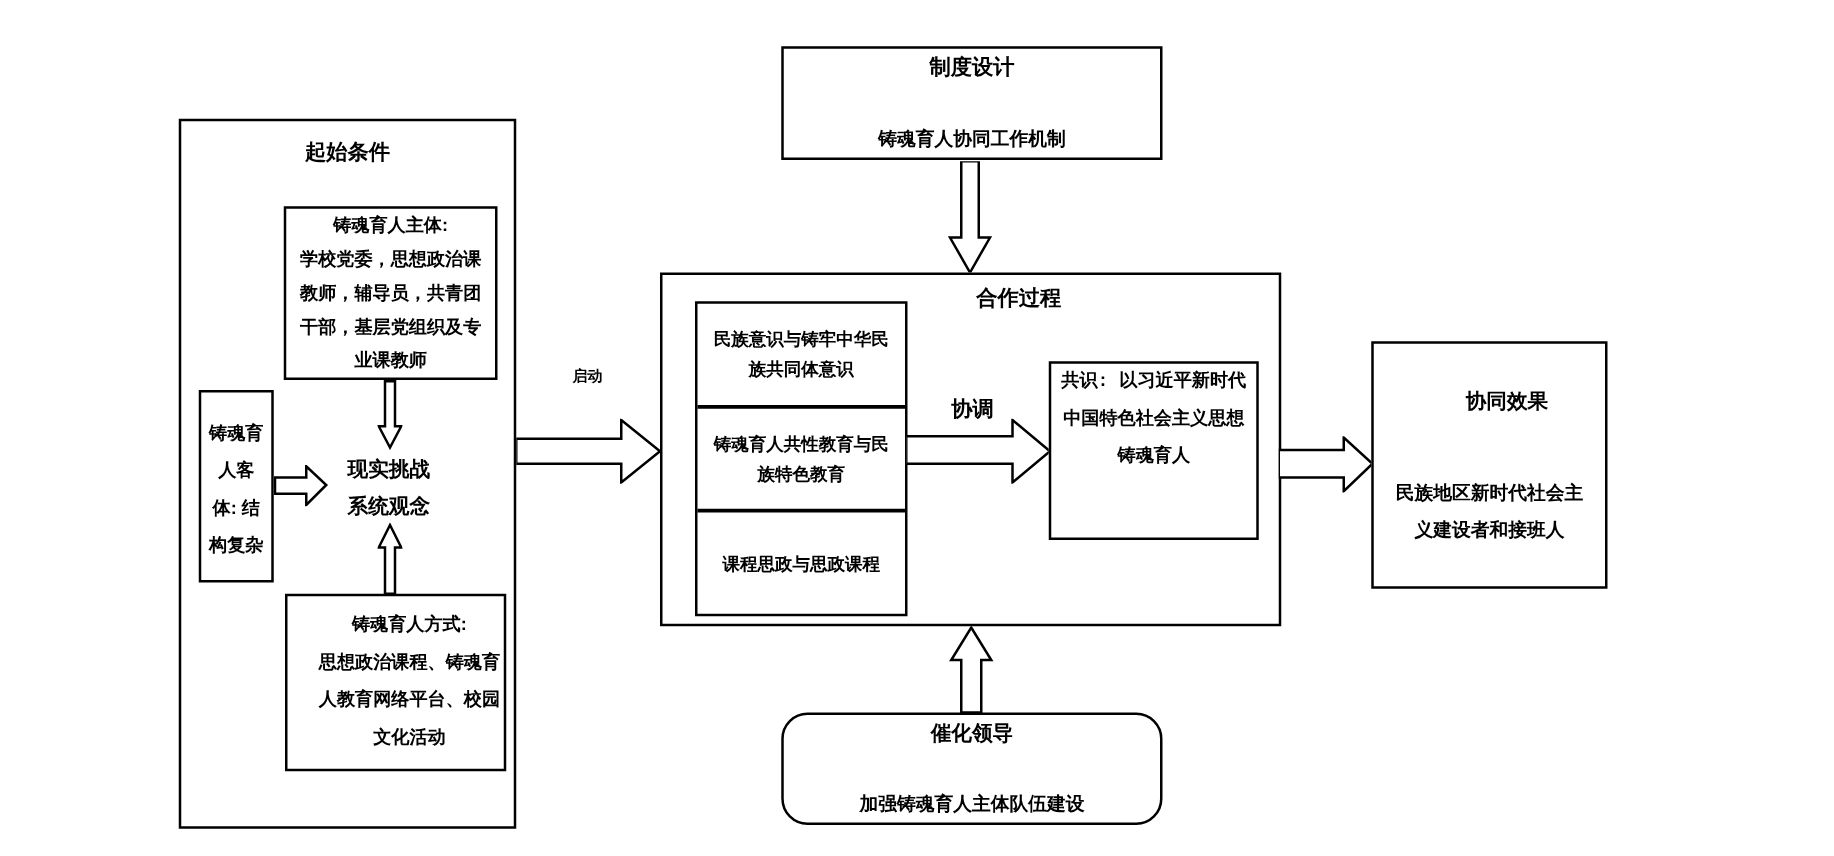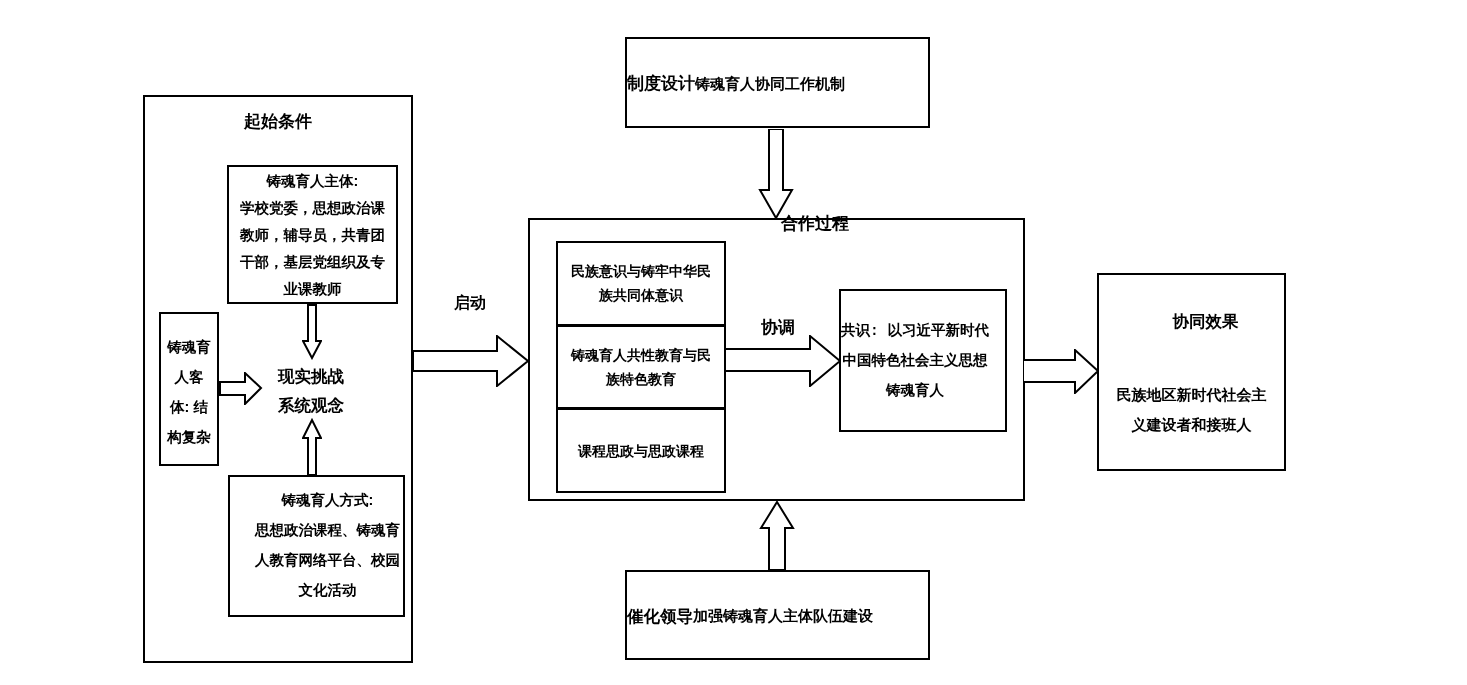--- a/index.html
+++ b/index.html
@@ -3,21 +3,21 @@
 <meta charset="utf-8">
 <style>
   html,body{margin:0;padding:0;background:#fff;}
   #canvas{
     position:relative;width:1467px;height:685px;background:#ffffff;overflow:hidden;
     font-family:"Liberation Sans","DejaVu Sans",sans-serif;
     color:#000;
   }
   .box{position:absolute;border:2px solid #000;background:#fff;box-sizing:border-box;}
   .t{font-weight:bold;color:#000;white-space:pre-line;text-align:center;position:absolute;box-sizing:border-box;}
-  .flexc{display:flex;flex-direction:row;align-items:center;justify-content:flex-start;}
+  .flexc{display:flex;flex-direction:column;align-items:center;justify-content:space-between;}
   .arrow{position:absolute;}
   .arrow polygon{fill:#ffffff;stroke:#000000;stroke-width:2;stroke-linejoin:miter;}
   
   #edu-stack{display:flex;flex-direction:column;}
   #edu-stack .cell{flex:1;display:flex;align-items:center;justify-content:center;
     font-weight:bold;font-size:14px;line-height:24px;white-space:pre-line;text-align:center;}
   #edu-stack .cell + .cell{border-top:3px solid #000;}
 </style>
 </head>
 <body>
@@ -52,35 +52,35 @@
   <svg class="arrow" style="left:302px;top:304px;" width="20" height="56" viewBox="0 0 20 56">
     <polygon points="6,1 14,1 14,37 19,37 10,54 1,37 6,37"></polygon>
   </svg>
   <svg class="arrow" style="left:219px;top:372px;" width="44" height="33" viewBox="0 0 44 33">
     <polygon points="1,10 26,10 26,1 42,16 26,32 26,23 1,23"></polygon>
   </svg>
   <svg class="arrow" style="left:302px;top:418px;" width="20" height="58" viewBox="0 0 20 58">
     <polygon points="6,57 6,20 1,20 10,2 19,20 14,20 14,57"></polygon>
   </svg>
 
-  <div class="t" style="left:425px;top:293px;width:90px;font-size:16px;">启动</div>
+  <div class="t" style="left:425px;top:293px;width:90px;font-size:12px;">启动</div>
   <svg class="arrow" style="left:413px;top:335px;" width="117" height="52" viewBox="0 0 117 52">
     <polygon points="0,16 84,16 84,1 115,26 84,51 84,36 0,36"></polygon>
   </svg>
 
   <div class="box flexc" style="left:625px;top:37px;width:305px;height:91px;padding-top:2px;">
     <div class="t" style="position:static;font-size:17px;line-height:26px;">制度设计</div>
     <div class="t" style="position:static;font-size:15px;line-height:28px;">铸魂育人协同工作机制</div>
   </div>
   <svg class="arrow" style="left:758px;top:129px;" width="36" height="91" viewBox="0 0 36 91">
     <polygon points="11,0 25,0 25,61 34,61 18,89 2,61 11,61"></polygon>
   </svg>
 
   <div class="box" style="left:528px;top:218px;width:497px;height:283px;"></div>
-  <div class="t" style="left:700px;top:212px;width:230px;font-size:17px;font-family:Liberation Mono, monospace;">合作过程</div>
+  <div class="t" style="left:700px;top:227px;width:230px;font-size:17px;font-family:Liberation Mono, monospace;">合作过程</div>
 
   <div class="box" id="edu-stack" style="left:556px;top:241px;width:170px;height:252px;">
     <div class="cell">民族意识与铸牢中华民
 族共同体意识</div>
     <div class="cell">铸魂育人共性教育与民
 族特色教育</div>
     <div class="cell">课程思政与思政课程</div>
   </div>
 
   <div class="t" style="left:733px;top:316px;width:90px;font-size:17px;">协调</div>
@@ -90,21 +90,21 @@
 
   <div class="box flexc" style="left:839px;top:289px;width:168px;height:143px;">
     <div class="t" style="position:static;font-size:14.5px;line-height:30px;font-family:Liberation Mono, monospace;">共识: 以习近平新时代
 中国特色社会主义思想
 铸魂育人</div>
   </div>
 
   <svg class="arrow" style="left:758px;top:501px;" width="38" height="70" viewBox="0 0 38 70">
     <polygon points="11,69 11,27 3,27 19,1 35,27 27,27 27,69"></polygon>
   </svg>
-  <div class="box flexc" style="left:625px;top:570px;width:305px;height:90px;padding-top:2px;">
+  <div class="box flexc" style="left:625px;top:570px;width:305px;height:90px;padding-top:2px;border-radius:21px;">
     <div class="t" style="position:static;font-size:16.5px;line-height:26px;">催化领导</div>
     <div class="t" style="position:static;font-size:15px;line-height:28px;">加强铸魂育人主体队伍建设</div>
   </div>
 
   <svg class="arrow" style="left:1023px;top:349px;" width="77" height="45" viewBox="0 0 77 45">
     <polygon points="0,11 52,11 52,1 75,22 52,44 52,33 0,33"></polygon>
   </svg>
 
   <div class="box" style="left:1097px;top:273px;width:189px;height:198px;"></div>
   <div class="t" style="left:1097px;top:307px;width:193px;font-size:16.5px;line-height:28px;padding-left:24px;">协同效果</div>

